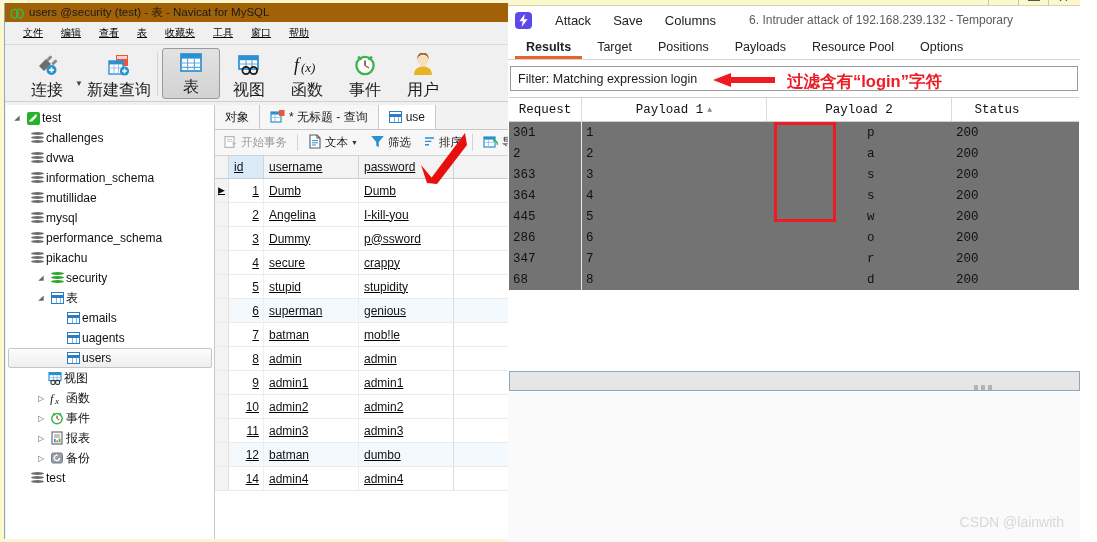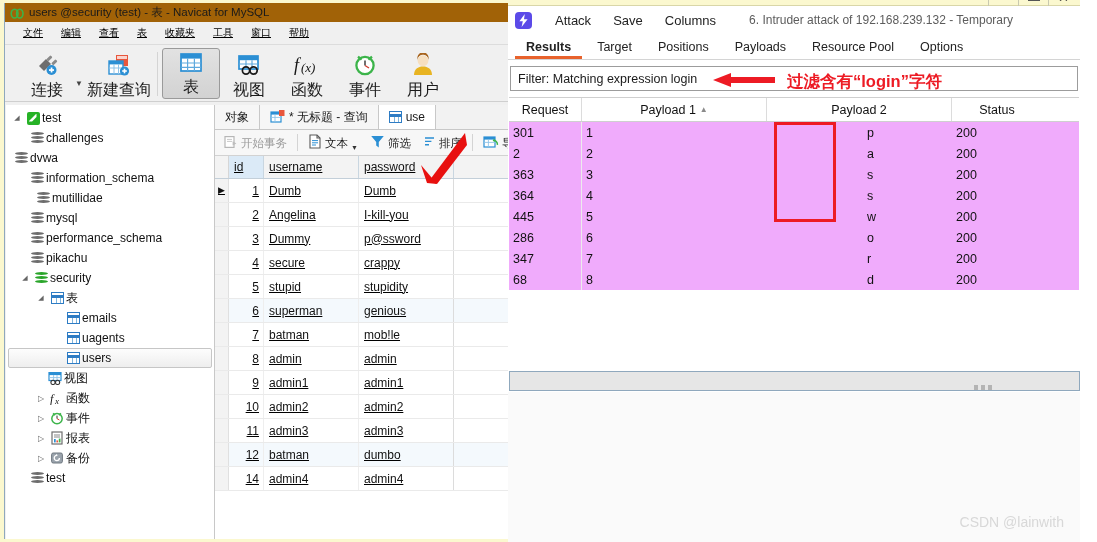--- a/index.html
+++ b/index.html
@@ -138,21 +138,21 @@
     color: #1a1a1a; background: #f6f6f6; border-right: 1px solid #c8c8c8;
     white-space: nowrap; cursor: default; gap: 4px;
   }
   .nav-tab.active { background: #ffffff; }
   .nav-tab .tabicon { display: flex; align-items: center; }
   .nav-subtoolbar {
     height: 26px; background: #f7f7f7; display: flex; align-items: center;
     border-bottom: 1px solid #d2d2d2; padding-left: 4px; gap: 2px;
   }
   .stb {
-    display: flex; align-items: flex-end; gap: 3px; padding: 2px 5px;
+    display: flex; align-items: center; gap: 3px; padding: 2px 5px;
     font-size: 11.5px; color: #1b1b1b; white-space: nowrap; cursor: default;
   }
   .stb.disabled { color: #9b9b9b; }
   .stb-sep { width: 1px; height: 17px; background: #d4d4d4; margin: 0 3px; }
   .mini-caret { font-size: 7px; color: #333; }
 
   
   .grid { position: absolute; left: 0; top: 51px; right: 0; bottom: 0; background: #fff; text-decoration: underline; }
   .grid-head { display: flex; height: 23px; background: #f3f3f3; border-bottom: 1px solid #c3cfd9; }
   .gh-gutter { width: 14px; flex: 0 0 14px; background: #f3f3f3; border-right: 1px solid #d6d6d6; }
@@ -243,21 +243,21 @@
   #burp-anno {
     position: absolute; left: 198px; top: 3px; display: flex; align-items: center; gap: 10px;
     pointer-events: none;
   }
   .anno-text {
     font-size: 16.5px; font-weight: bold; color: #ed1b24; white-space: nowrap;
     letter-spacing: 0px;
   }
 
   
-  .burp-results { margin: 6px 1px 0 1px; background: #f0abfc; position: relative; }
+  .burp-results { margin: 6px 1px 0 1px; background: #737373; position: relative; font-family: Liberation Mono, monospace; }
   .br-head { display: flex; height: 25px; border-top: 1px solid #cfcfcf; border-bottom: 1px solid #cfcfcf; background: #fff; }
   .brh {
     font-size: 12.5px; color: #111; display: flex; align-items: center; justify-content: center;
     border-right: 1px solid #dcdcdc; white-space: nowrap; gap: 4px;
   }
   .brh.req { width: 73px; flex: 0 0 73px; }
   .brh.p1 { width: 185px; flex: 0 0 185px; }
   .brh.p2 { width: 185px; flex: 0 0 185px; }
   .brh.st { width: 90px; flex: 0 0 90px; border-right: none; }
   .sortcaret { font-size: 8px; color: #8a8a8a; }
@@ -425,82 +425,82 @@
           <div class="tree-row" style="padding-left:22px">
             <span class="tw-icon">
                 <span class="ic-db">
                   <i></i>
                   <i></i>
                   <i></i>
                 </span>
               </span>
             <span class="tw-label">challenges</span>
           </div>
-          <div class="tree-row" style="padding-left:6px">
+          <div class="tree-row" style="padding-left:22px">
             <span class="tw-icon">
                 <span class="ic-db">
                   <i></i>
                   <i></i>
                   <i></i>
                 </span>
               </span>
             <span class="tw-label">dvwa</span>
           </div>
           <div class="tree-row" style="padding-left:22px">
             <span class="tw-icon">
                 <span class="ic-db">
                   <i></i>
                   <i></i>
                   <i></i>
                 </span>
               </span>
             <span class="tw-label">information_schema</span>
           </div>
+          <div class="tree-row" style="padding-left:22px">
+            <span class="tw-icon">
+                <span class="ic-db">
+                  <i></i>
+                  <i></i>
+                  <i></i>
+                </span>
+              </span>
+            <span class="tw-label">mutillidae</span>
+          </div>
+          <div class="tree-row" style="padding-left:22px">
+            <span class="tw-icon">
+                <span class="ic-db">
+                  <i></i>
+                  <i></i>
+                  <i></i>
+                </span>
+              </span>
+            <span class="tw-label">mysql</span>
+          </div>
+          <div class="tree-row" style="padding-left:22px">
+            <span class="tw-icon">
+                <span class="ic-db">
+                  <i></i>
+                  <i></i>
+                  <i></i>
+                </span>
+              </span>
+            <span class="tw-label">performance_schema</span>
+          </div>
+          <div class="tree-row" style="padding-left:22px">
+            <span class="tw-icon">
+                <span class="ic-db">
+                  <i></i>
+                  <i></i>
+                  <i></i>
+                </span>
+              </span>
+            <span class="tw-label">pikachu</span>
+          </div>
+
           <div class="tree-row" style="padding-left:28px">
-            <span class="tw-icon">
-                <span class="ic-db">
-                  <i></i>
-                  <i></i>
-                  <i></i>
-                </span>
-              </span>
-            <span class="tw-label">mutillidae</span>
-          </div>
-          <div class="tree-row" style="padding-left:22px">
-            <span class="tw-icon">
-                <span class="ic-db">
-                  <i></i>
-                  <i></i>
-                  <i></i>
-                </span>
-              </span>
-            <span class="tw-label">mysql</span>
-          </div>
-          <div class="tree-row" style="padding-left:22px">
-            <span class="tw-icon">
-                <span class="ic-db">
-                  <i></i>
-                  <i></i>
-                  <i></i>
-                </span>
-              </span>
-            <span class="tw-label">performance_schema</span>
-          </div>
-          <div class="tree-row" style="padding-left:22px">
-            <span class="tw-icon">
-                <span class="ic-db">
-                  <i></i>
-                  <i></i>
-                  <i></i>
-                </span>
-              </span>
-            <span class="tw-label">pikachu</span>
-          </div>
-
-          <div class="tree-row" style="padding-left:12px">
             <span class="tw-arrow open"></span>
             <span class="tw-icon">
                 <span class="ic-db green">
                   <i></i>
                   <i></i>
                   <i></i>
                 </span>
               </span>
             <span class="tw-label">security</span>
           </div>

